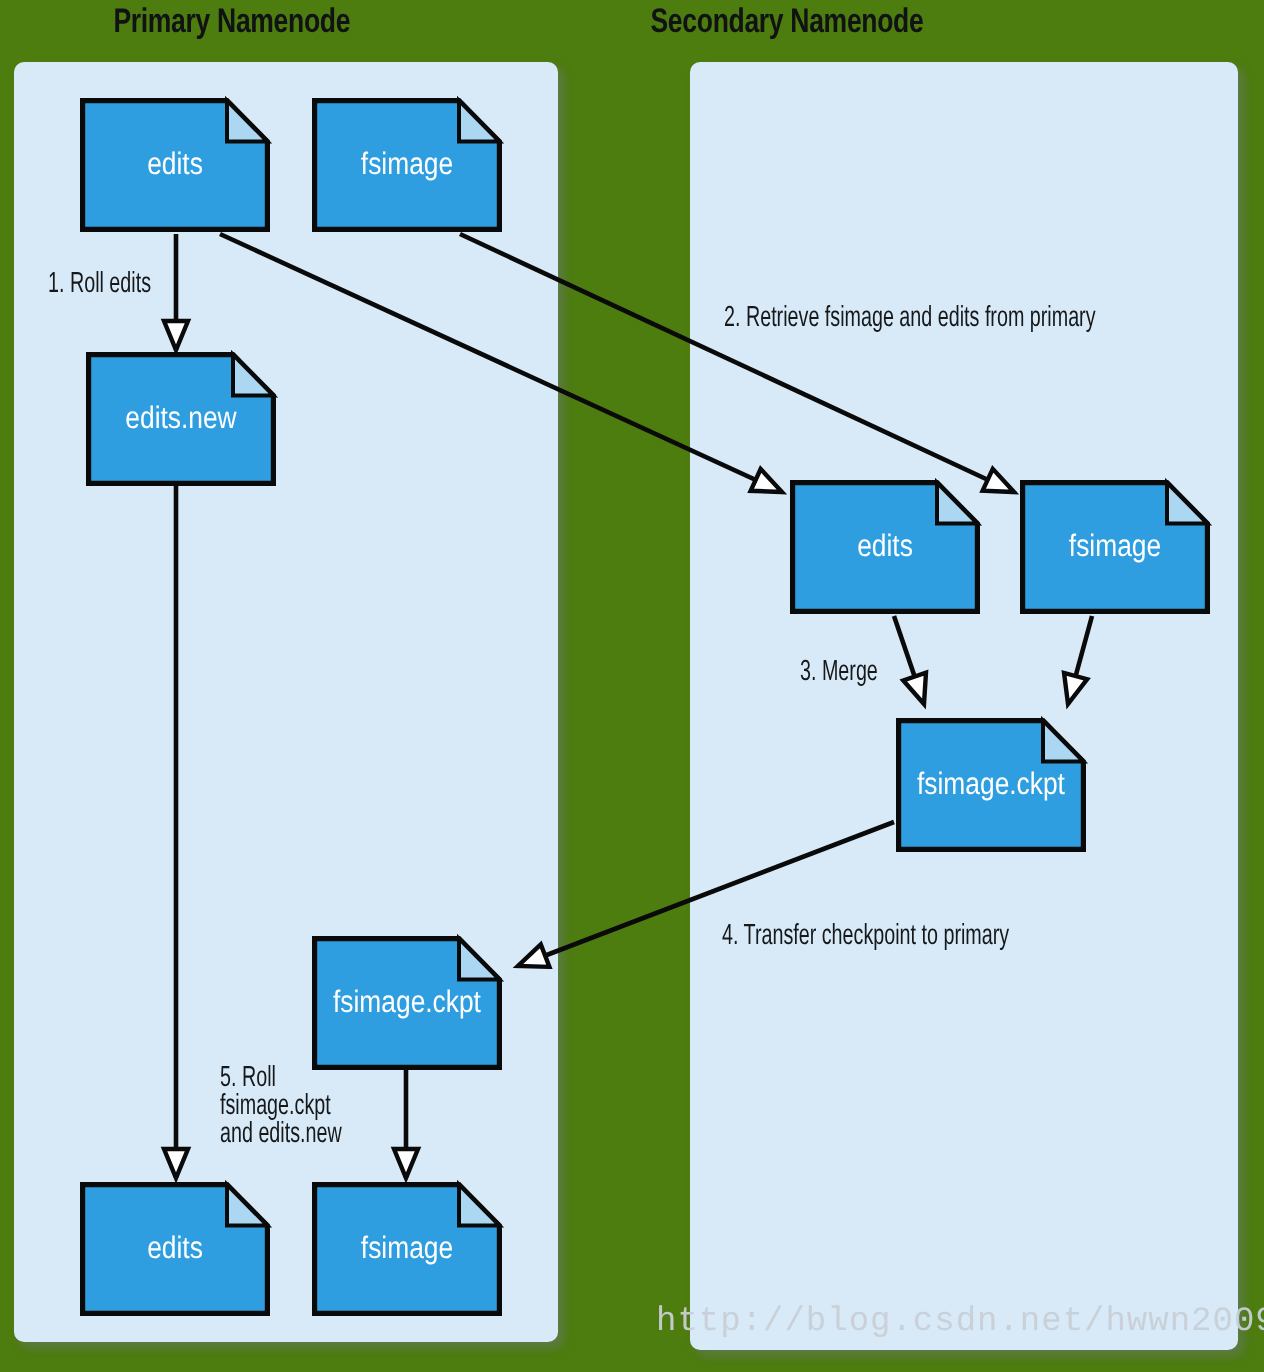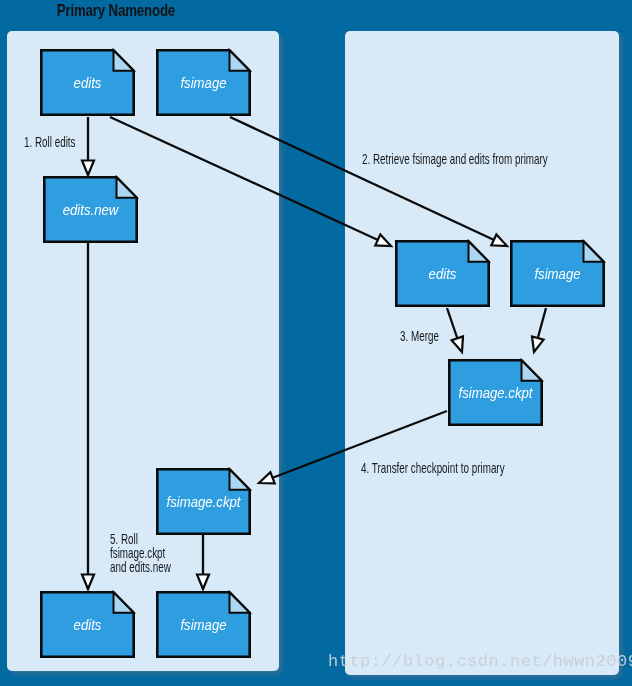--- a/index.html
+++ b/index.html
@@ -1,39 +1,39 @@
 <!DOCTYPE html>
 <html style="--panel-fill: #D8EAF8; --line-color: #0A0A0A;"><head>
 <meta charset="utf-8">
 <style>
   html,body{margin:0;padding:0;background:#fff;}
   #canvas{
     position:relative;width:632px;height:686px;overflow:hidden;
-    background:#0369a1;font-family:"Liberation Sans",sans-serif;
+    background:#4d7c0f;font-family:"Liberation Sans",sans-serif;
   }
   .panel{
     position:absolute;background:var(--panel-fill,#D8EAF8);
     border-radius:5px;box-shadow:3px 3px 5px rgba(110,120,135,.45);
     z-index:0;
   }
   #panel-primary{left:7px;top:31px;width:272px;height:640px;}
   #panel-secondary{left:345px;top:31px;width:274px;height:644px;}
 
   .title-wrap{position:absolute;top:1px;width:300px;text-align:center;z-index:3;}
   #title-primary-wrap{left:-34px;}
   #title-secondary-wrap{left:243px;}
   .title{
     display:inline-block;font-weight:bold;font-size:17px;color:#101214;
     white-space:nowrap;transform:scaleX(.78);letter-spacing:-.2px;
   }
 
   #arrow-layer{position:absolute;left:0;top:0;z-index:1;}
   #arrow-layer line{stroke:var(--line-color,#0A0A0A);stroke-width:2.3;}
 
-  .doc{position:absolute;width:95px;height:67px;z-index:2;font-style:italic;}
+  .doc{position:absolute;width:95px;height:67px;z-index:2;}
   .doc svg{position:absolute;left:0;top:0;overflow:visible;}
   .doc .lbl{
     position:absolute;left:0;top:0;right:0;bottom:0;
     display:flex;align-items:center;justify-content:center;
     color:#fff;font-size:15.5px;transform:scaleX(.85);
     padding-top:1px;white-space:nowrap;
   }
 
   .step{
     position:absolute;font-size:14.5px;color:#16181A;line-height:14px;
@@ -55,20 +55,23 @@
 </head>
 <body>
 
 <div id="canvas">
 
   <div class="panel" id="panel-primary"></div>
   <div class="panel" id="panel-secondary"></div>
 
   <div class="title-wrap" id="title-primary-wrap">
     <span class="title">Primary Namenode</span>
+  </div>
+  <div class="title-wrap" id="title-secondary-wrap">
+    <span class="title">Secondary Namenode</span>
   </div>
 
   <svg id="arrow-layer" width="632" height="686">
     <defs>
       <marker id="ah" markerUnits="userSpaceOnUse" markerWidth="22" markerHeight="20" refX="16.5" refY="8" orient="auto">
         <path d="M2,2 L16.5,8 L2,14 Z" fill="#ffffff" stroke="#0A0A0A" stroke-width="2.2" stroke-linejoin="miter"></path>
       </marker>
     </defs>
     <line x1="88" y1="117" x2="88" y2="175" marker-end="url(#ah)"></line>
     <line x1="88" y1="243" x2="88" y2="589" marker-end="url(#ah)"></line>

